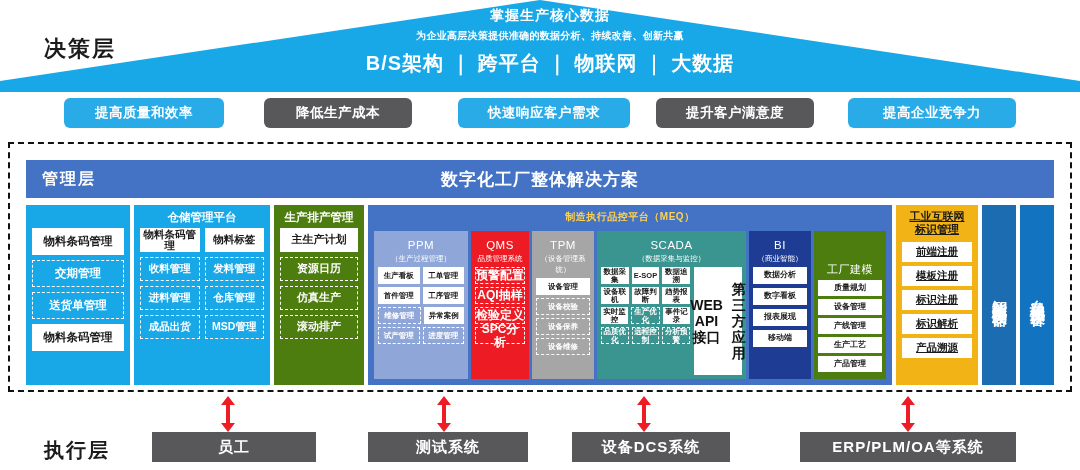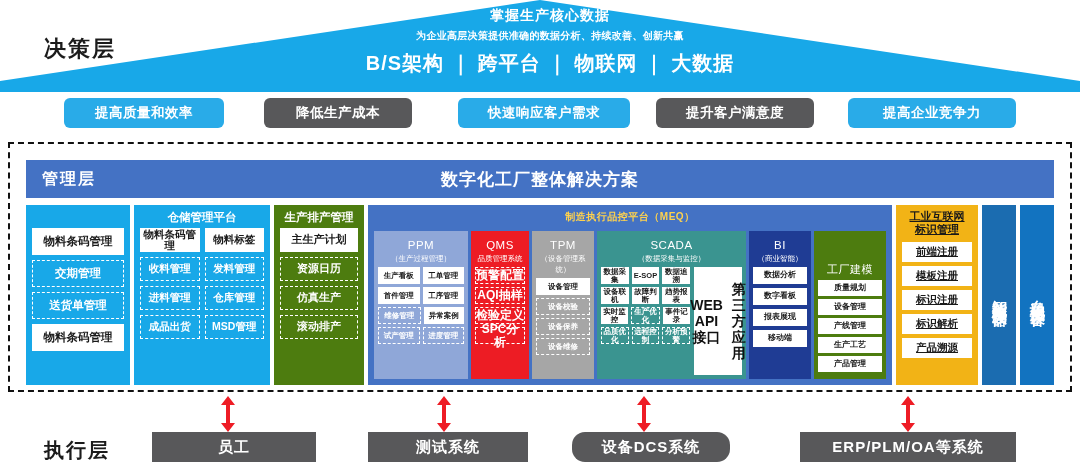--- a/index.html
+++ b/index.html
@@ -387,21 +387,21 @@
 <div class="exec-label">执行层</div>
 <div id="execRow">
     <div class="exec-chip" style="left: 152px; top: 432px; width: 164px;">员工</div>
     <div class="arrow" style="left: 220px; top: 396px;"><svg width="16" height="36" viewBox="0 0 16 36">
         <polygon points="8,0 15,9 10,9 10,27 15,27 8,36 1,27 6,27 6,9 1,9" fill="#EE1C25"></polygon>
       </svg></div>
     <div class="exec-chip" style="left: 368px; top: 432px; width: 160px;">测试系统</div>
     <div class="arrow" style="left: 436px; top: 396px;"><svg width="16" height="36" viewBox="0 0 16 36">
         <polygon points="8,0 15,9 10,9 10,27 15,27 8,36 1,27 6,27 6,9 1,9" fill="#EE1C25"></polygon>
       </svg></div>
-    <div class="exec-chip" style="left: 572px; top: 432px; width: 158px; border-radius: 13px;">设备DCS系统</div>
+    <div class="exec-chip" style="left: 572px; top: 432px; width: 158px;">设备DCS系统</div>
     <div class="arrow" style="left: 636px; top: 396px;"><svg width="16" height="36" viewBox="0 0 16 36">
         <polygon points="8,0 15,9 10,9 10,27 15,27 8,36 1,27 6,27 6,9 1,9" fill="#EE1C25"></polygon>
       </svg></div>
     <div class="exec-chip" style="left: 800px; top: 432px; width: 216px;">ERP/PLM/OA等系统</div>
     <div class="arrow" style="left: 900px; top: 396px;"><svg width="16" height="36" viewBox="0 0 16 36">
         <polygon points="8,0 15,9 10,9 10,27 15,27 8,36 1,27 6,27 6,9 1,9" fill="#EE1C25"></polygon>
       </svg></div>
   </div>
 
 </body></html>

